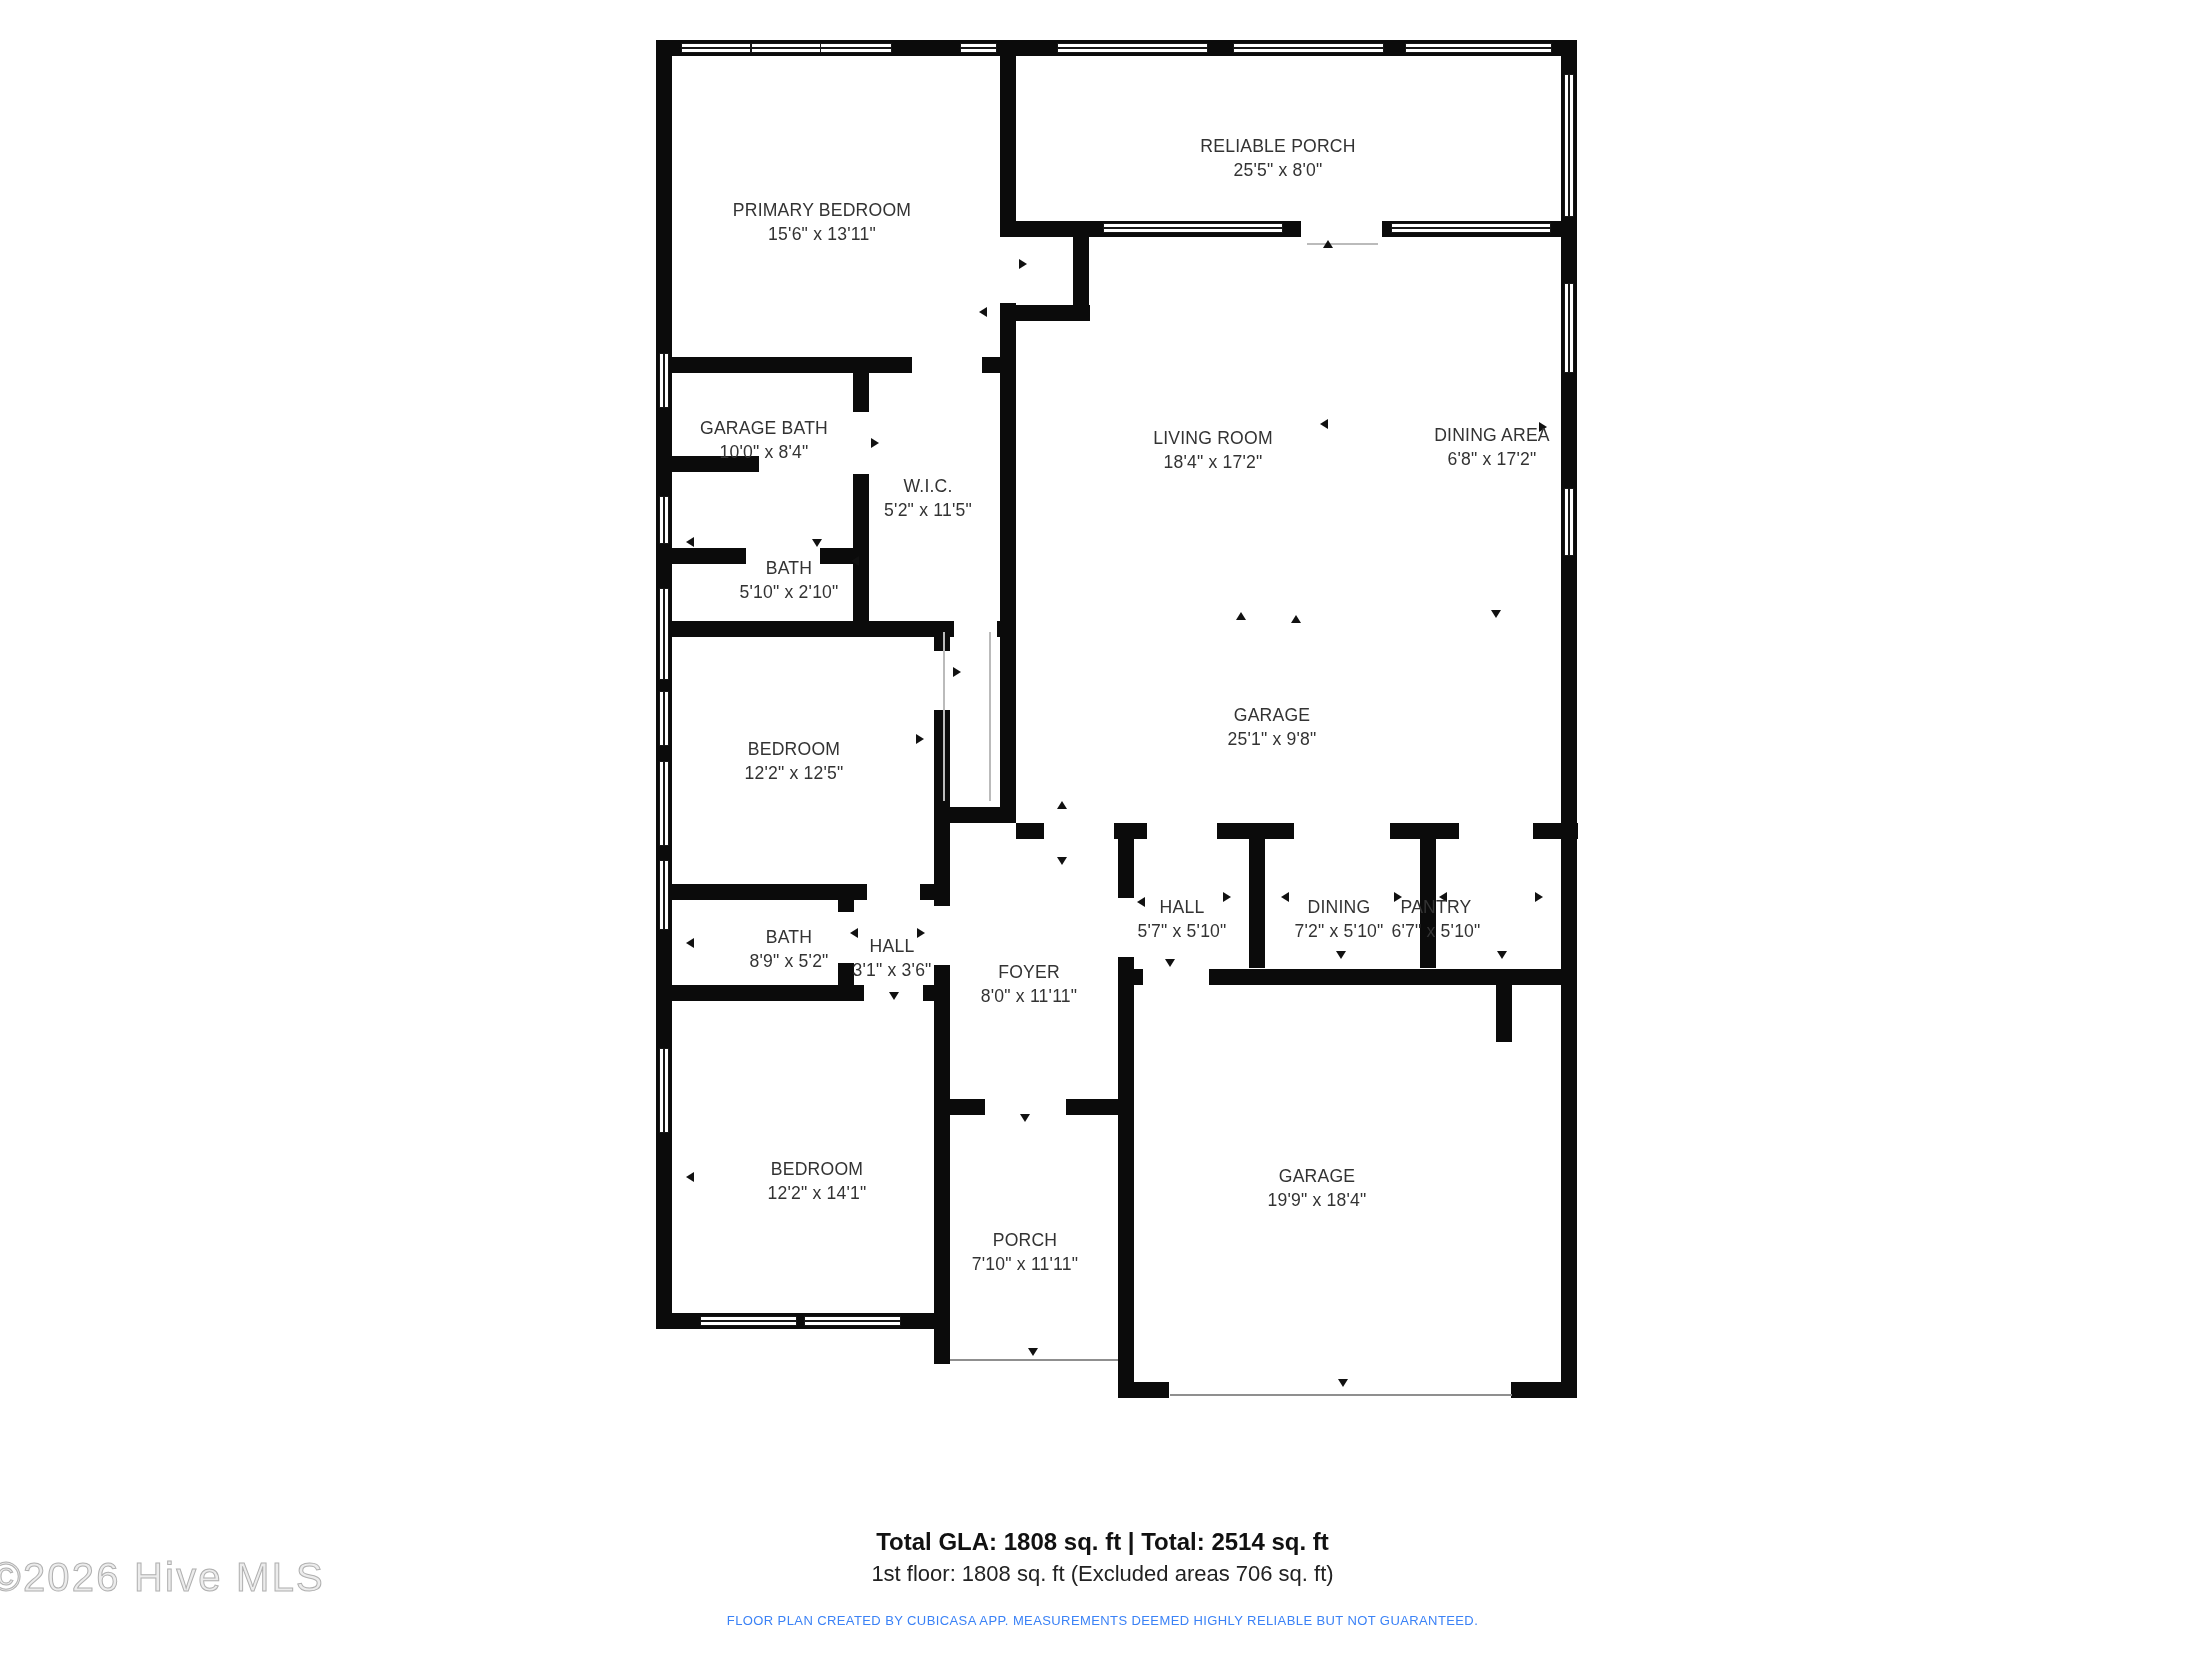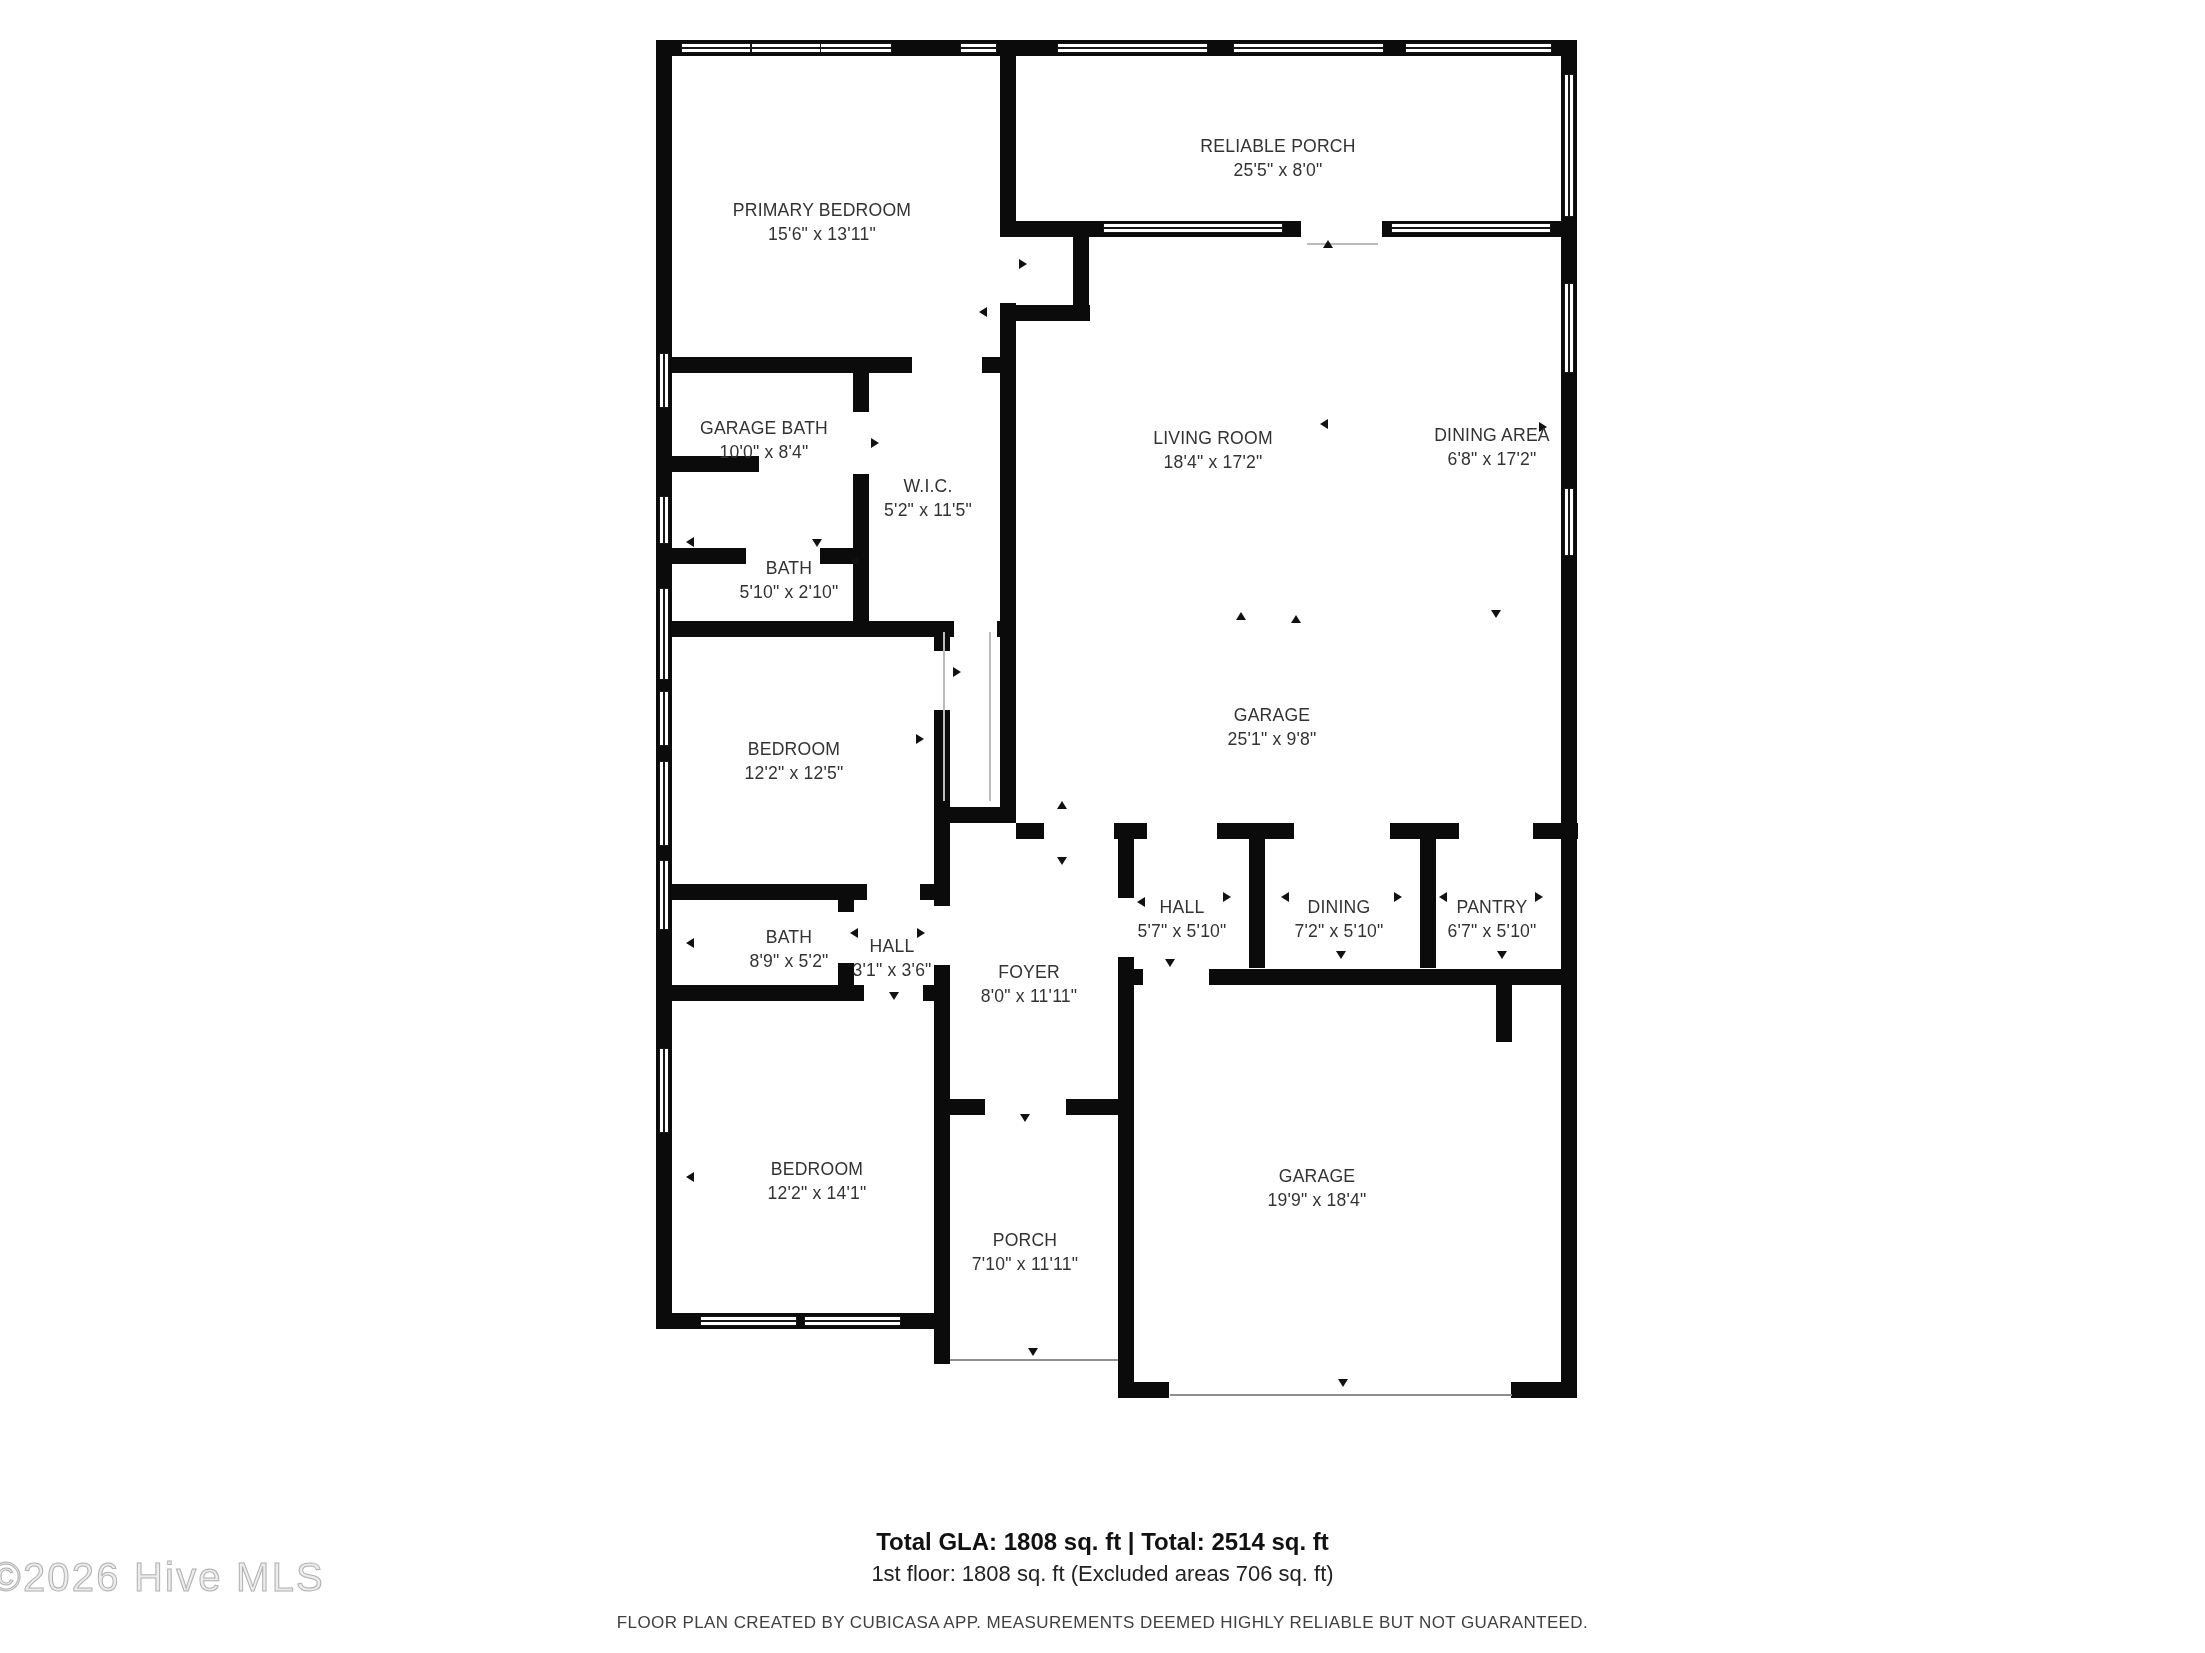--- a/index.html
+++ b/index.html
@@ -18,21 +18,21 @@
   .a{position:absolute;width:0;height:0;border-style:solid}
   .a-u{border-width:0 5.9px 8.8px;border-color:transparent transparent #111111}
   .a-d{border-width:8.8px 5.9px 0;border-color:#111111 transparent transparent}
   .a-l{border-width:5.9px 8.8px 5.9px 0;border-color:transparent #111111 transparent transparent}
   .a-r{border-width:5.9px 0 5.9px 8.8px;border-color:transparent transparent transparent #111111}
   .summary1{position:absolute;left:0;right:0;top:1528px;text-align:center;
             font-size:24px;font-weight:bold;color:#111111}
   .summary2{position:absolute;left:0;right:0;top:1561px;text-align:center;
             font-size:22px;font-weight:normal;color:#222222}
   .footer{position:absolute;left:0;right:0;top:1613px;text-align:center;
-          font-size:17px;color:#404040;letter-spacing:0.4px}
+          font-size:13px;color:#3b82f6;letter-spacing:0.4px}
   .wm{position:absolute;left:-8.8px;top:1555px;font-size:40px;color:#ececec;
       -webkit-text-stroke:1px #b0b0b0;letter-spacing:2.2px;font-weight:400}
 </style>
 </head>
 <body>
 
 <div style="position:absolute;inset:0">
 
   <div class="w" style="left:656px;top:40px;width:921px;height:16px"></div>
   <div class="w" style="left:656px;top:40px;width:16px;height:1289px"></div>
@@ -187,21 +187,21 @@
     <span class="rd">12'2" x 12'5"</span>
   </div>
   <div class="room" style="left:1182px;top:895px">
     <span class="rn">HALL</span>
     <span class="rd">5'7" x 5'10"</span>
   </div>
   <div class="room" style="left:1339px;top:895px">
     <span class="rn">DINING</span>
     <span class="rd">7'2" x 5'10"</span>
   </div>
-  <div class="room" style="left:1492px;top:895px">
+  <div class="room" style="left:1436px;top:895px">
     <span class="rn">PANTRY</span>
     <span class="rd">6'7" x 5'10"</span>
   </div>
   <div class="room" style="left:789px;top:925px">
     <span class="rn">BATH</span>
     <span class="rd">8'9" x 5'2"</span>
   </div>
   <div class="room" style="left:892px;top:934px">
     <span class="rn">HALL</span>
     <span class="rd">3'1" x 3'6"</span>

